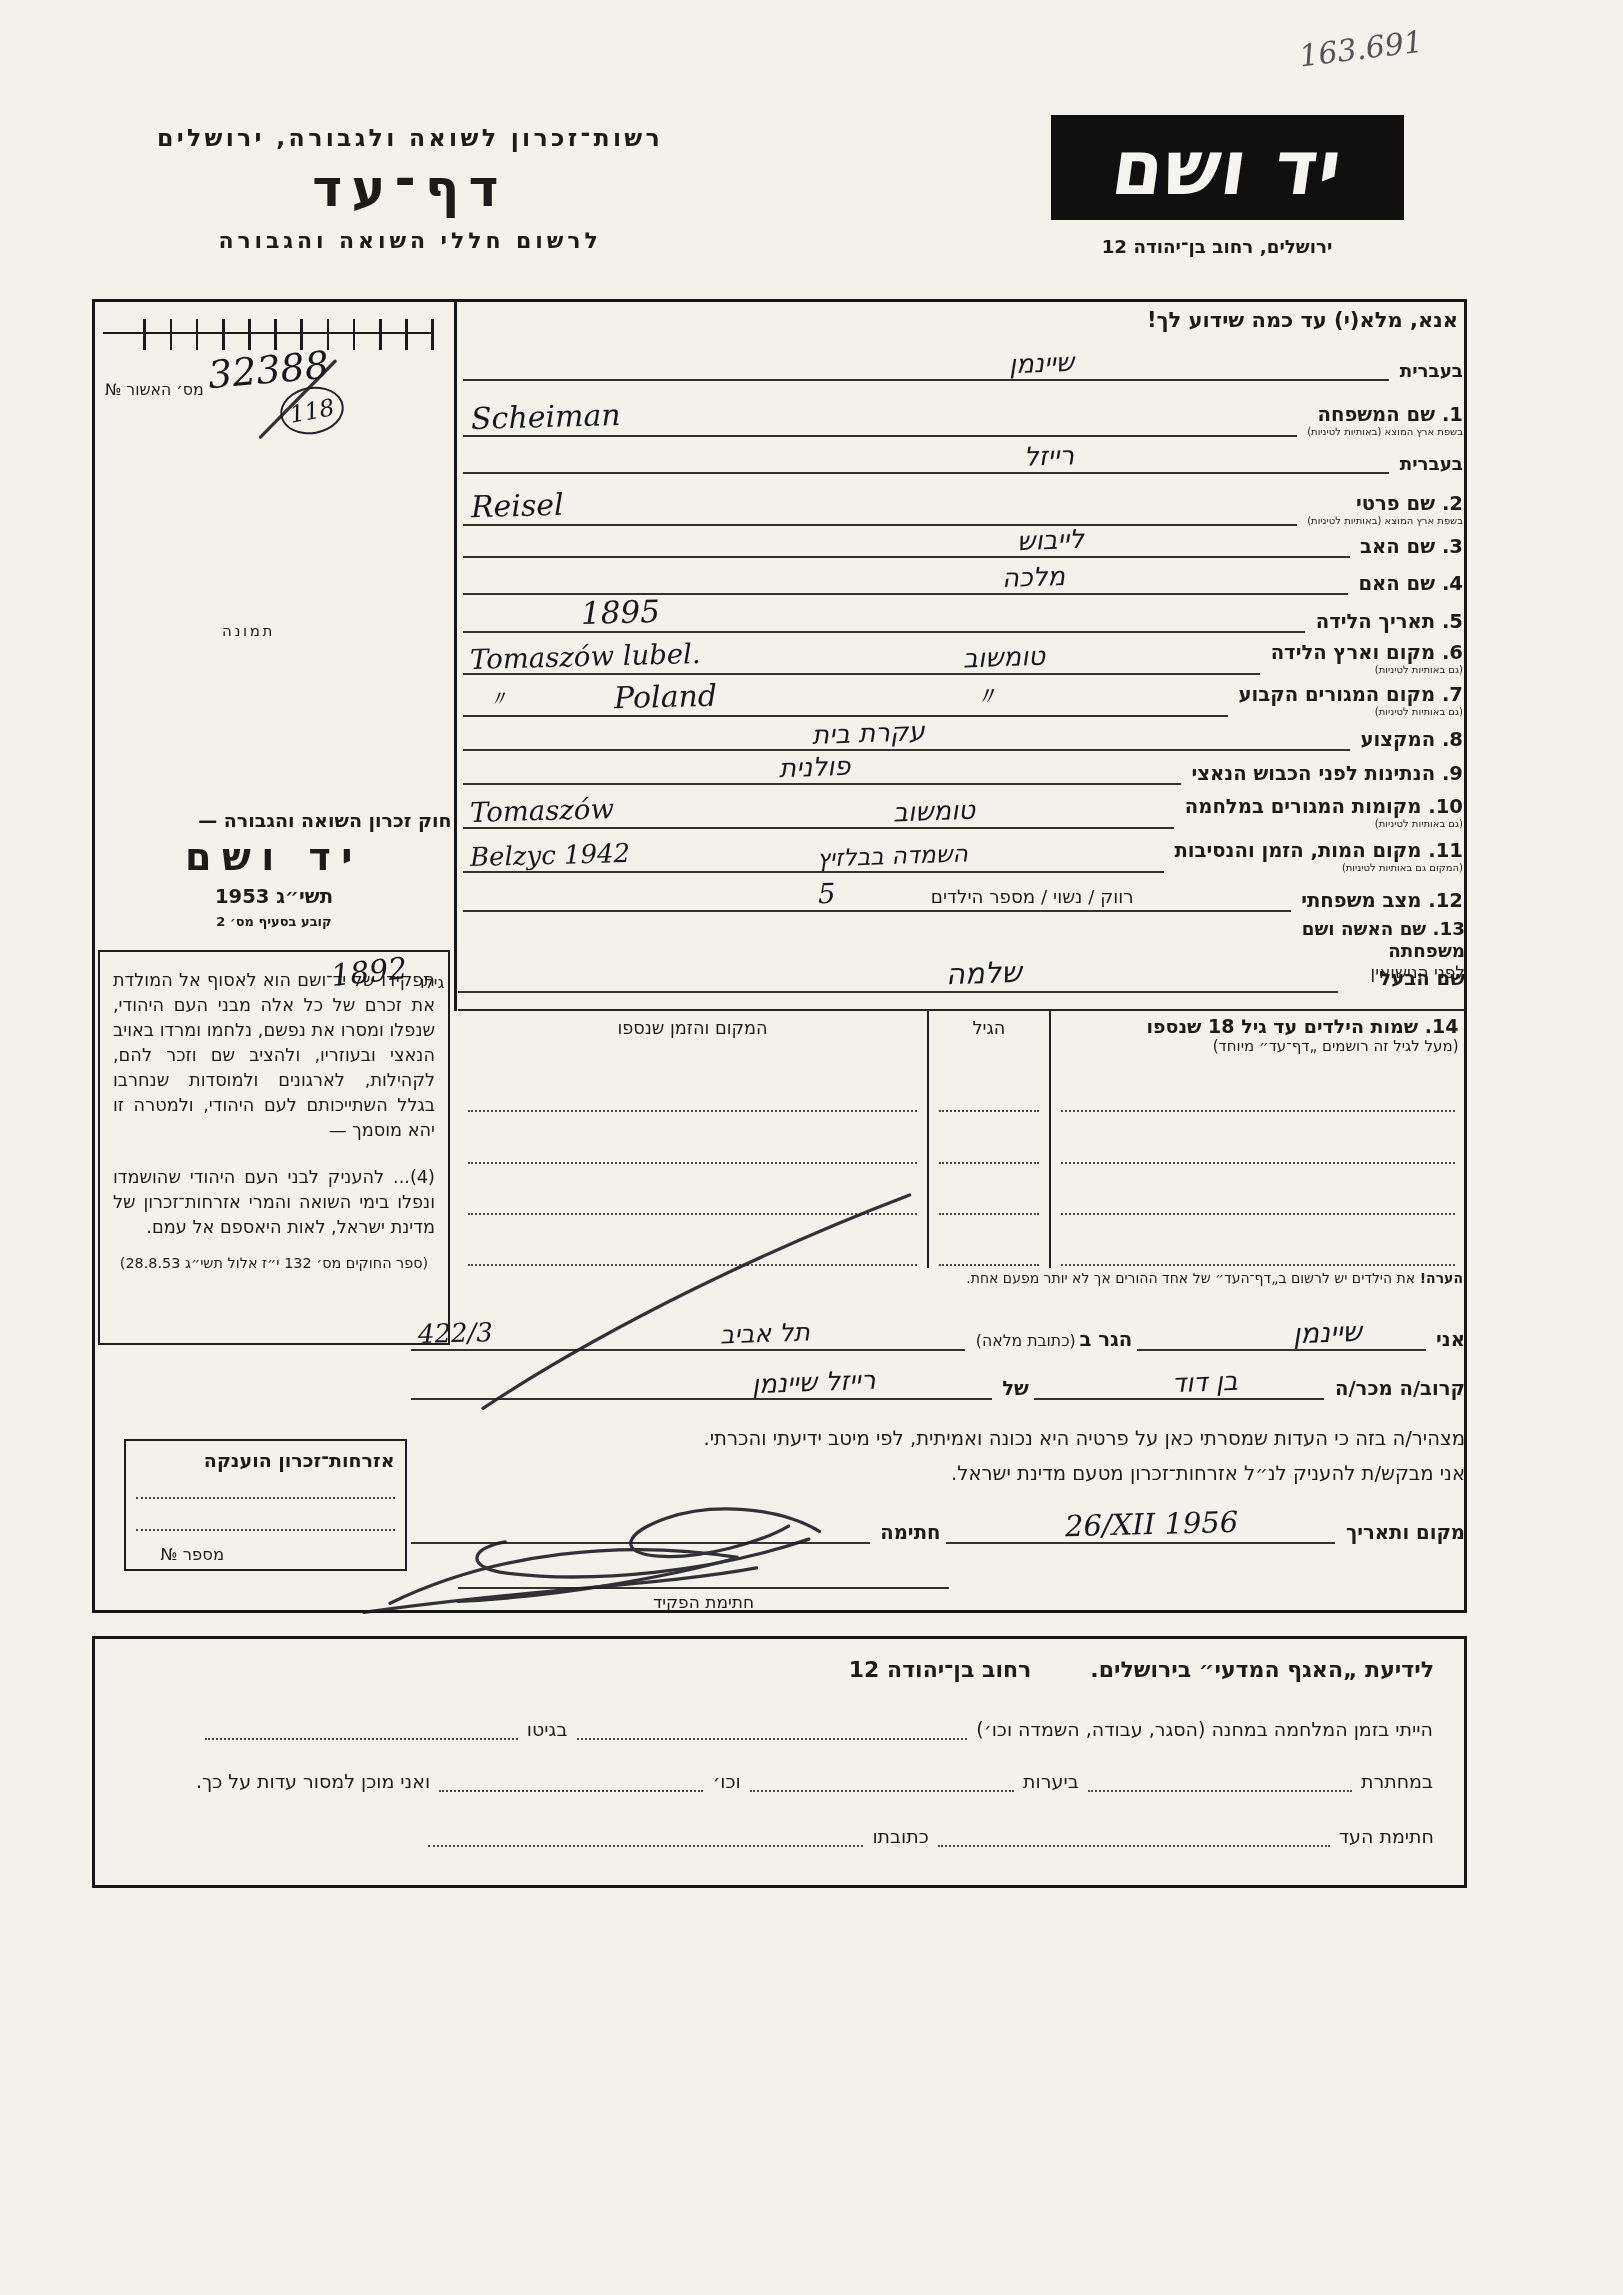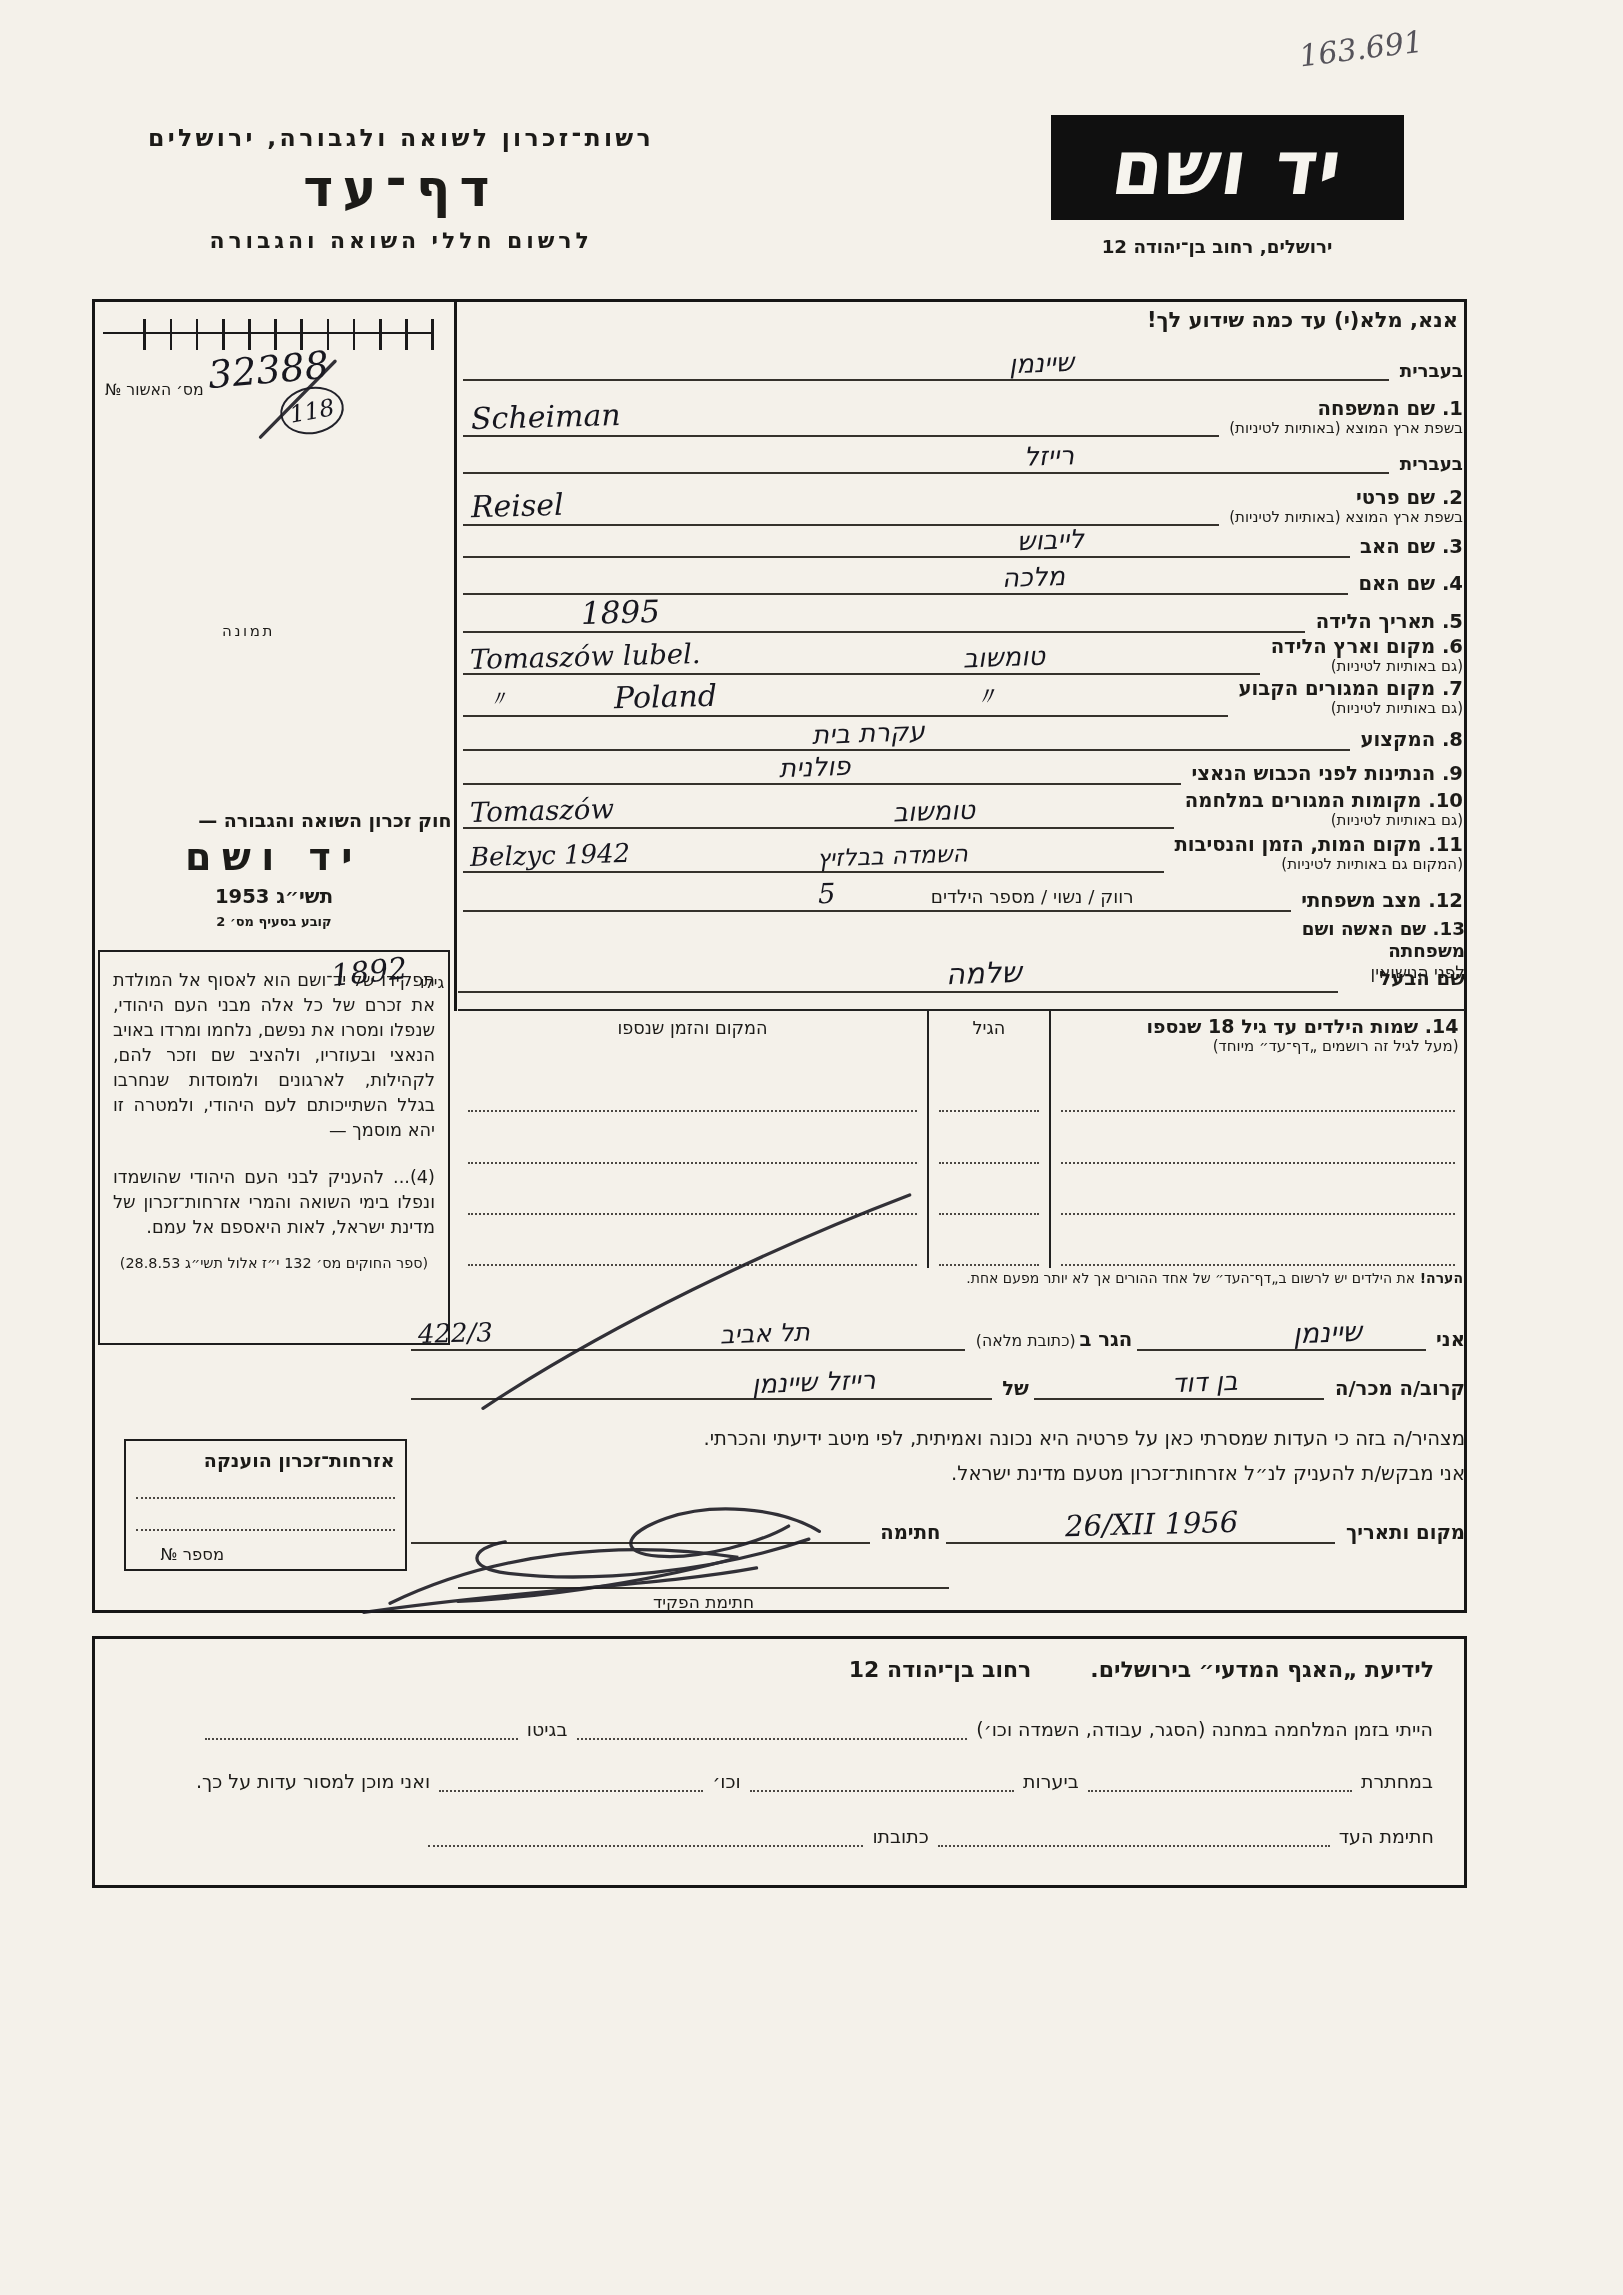--- a/index.html
+++ b/index.html
@@ -2,21 +2,21 @@
 <html lang="he" style="font-size:10.5px"><head>
 <meta charset="utf-8">
 <style>
   html,body{margin:0;padding:0;background:#d8d5cd;}
   .page{position:relative;width:1623px;height:2295px;background:#f4f1ea;
         font-family:"DejaVu Sans",sans-serif;color:#1c1b18;direction:rtl;overflow:hidden;margin:0 auto;}
   .abs{position:absolute;}
   
   .pencil{position:absolute;left:1299px;top:31px;font-family:"DejaVu Serif",serif;font-style:italic;
           font-size:30px;color:#55535a;transform:rotate(-7deg);direction:ltr;}
-  .masthead{position:absolute;left:126px;top:124px;width:550px;text-align:center;}
+  .masthead{position:absolute;left:135px;top:124px;width:550px;text-align:center;}
   .mh1{font-weight:bold;font-size:23.6px;letter-spacing:3.3px;}
   .mh2{font-weight:bold;font-size:51px;letter-spacing:9.2px;margin-top:6.5px;}
   .mh3{font-weight:bold;font-size:22px;letter-spacing:3.9px;margin-top:10px;}
   .logo{position:absolute;left:1051px;top:115px;width:353px;height:105px;background:#101010;
         display:flex;align-items:center;justify-content:center;}
   .logo span{color:#f6f4ee;font-weight:bold;font-size:73px;letter-spacing:1.3px;
              transform:skewX(-8deg) scaleY(1.04);}
   .logo-addr{position:absolute;left:1047px;top:236px;width:340px;text-align:center;
              font-weight:bold;font-size:18.3px;}
   
@@ -43,21 +43,21 @@
   .law-clause{position:absolute;left:99px;top:914px;width:350px;text-align:center;
               font-weight:bold;font-size:13px;}
   .law-box{position:absolute;left:98px;top:950px;width:352px;height:395px;border:2px solid #1d1d1d;
            box-sizing:border-box;padding:15.7px 13px;text-align:justify;}
   .law-text{font-size:17.7px;line-height:1.42;}
   .law-text2{font-size:17.7px;line-height:1.42;margin-top:21px;}
   .law-foot{font-size:14.4px;text-align:center;margin-top:14.4px;line-height:1.3;}
   
   .frow{position:absolute;left:458px;width:1005px;display:flex;align-items:flex-end;direction:rtl;}
   .flabel{font-weight:bold;font-size:19.6px;white-space:nowrap;text-align:right;line-height:1.12;}
-  .fsub{display:block;font-weight:normal;font-size:15px;}
+  .fsub{display:block;font-weight:normal;font-size:10px;}
   .fline{flex:1 1 auto;position:relative;border-bottom:2px solid #35322c;height:29px;
          margin-right:10.5px;margin-left:5.2px;}
   .hw{position:absolute;bottom:1.3px;white-space:nowrap;color:#17171f;z-index:3;}
   .hw-he{font-family:"DejaVu Sans",sans-serif;font-style:italic;font-size:26px;transform:rotate(-2deg);}
   .hw-lat{font-family:"DejaVu Serif",serif;font-style:italic;font-size:30px;
           transform:rotate(-1.5deg);direction:ltr;}
   .on-line{position:absolute;bottom:2.6px;font-size:18.3px;white-space:nowrap;}
   
   .tbl{position:absolute;left:458px;top:1009px;width:1007px;height:257px;border-top:2px solid #222;}
   .tcol{position:absolute;top:0;height:100%;box-sizing:border-box;}

